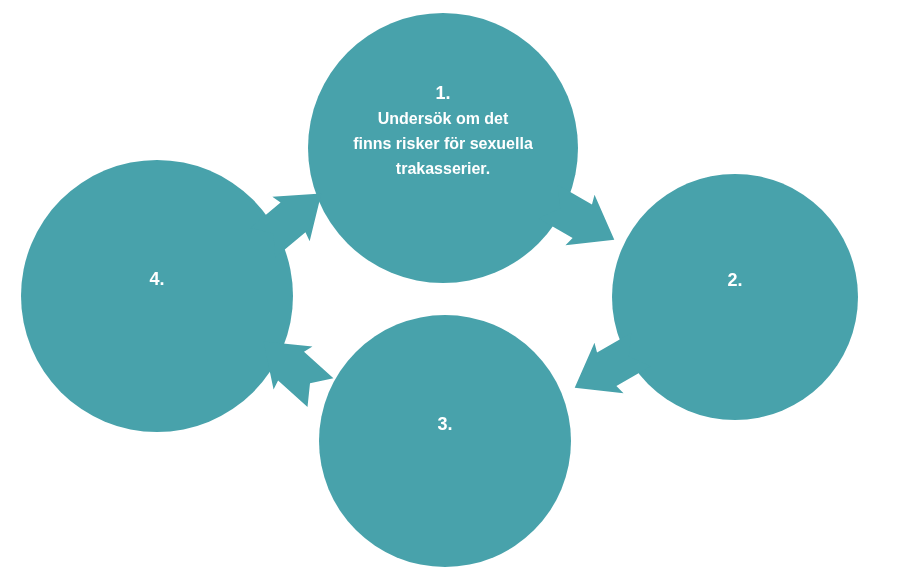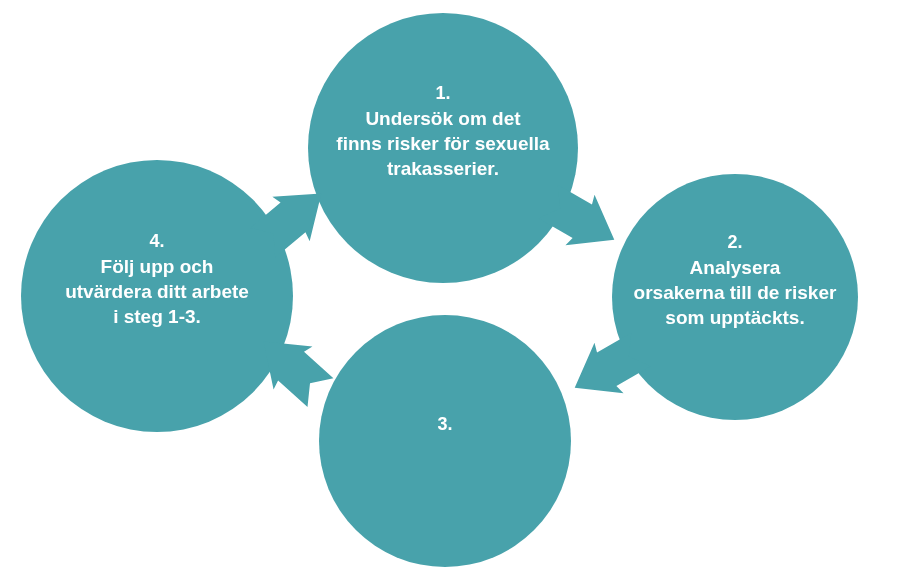--- a/index.html
+++ b/index.html
@@ -28,21 +28,21 @@
   }
   .circle-inner {
     width: 100%;
     padding-bottom: 34px;
   }
   .step-number {
     font-size: 18px;
     line-height: 25px;
   }
   .step-label {
-    font-size: 19px;
+    font-size: 16px;
     line-height: 25px;
     white-space: pre-line;
   }
   .circle-1 { left: 308px; top: 13px;  width: 270px; height: 270px; }
   .circle-2 { left: 612px; top: 174px; width: 246px; height: 246px; }
   .circle-3 { left: 319px; top: 315px; width: 252px; height: 252px; }
   .circle-4 { left: 21px;  top: 160px; width: 272px; height: 272px; }
 
   .arrow {
     position: absolute;
@@ -65,38 +65,32 @@
       <div class="step-number">1.</div>
       <div class="step-label">Undersök om det
 finns risker för sexuella
 trakasserier.</div>
     </div>
   </div>
 
   <div class="circle circle-2" style="background: rgb(72, 162, 171); color: rgb(255, 255, 255);">
     <div class="circle-inner">
       <div class="step-number">2.</div>
-      <div class="step-label">Analysera
-orsakerna till de risker
-som upptäckts.</div>
     </div>
   </div>
 
   <div class="circle circle-3" style="background: rgb(72, 162, 171); color: rgb(255, 255, 255);">
     <div class="circle-inner">
       <div class="step-number">3.</div>
     </div>
   </div>
 
   <div class="circle circle-4" style="background: rgb(72, 162, 171); color: rgb(255, 255, 255);">
     <div class="circle-inner">
       <div class="step-number">4.</div>
-      <div class="step-label">Följ upp och
-utvärdera ditt arbete
-i steg 1-3.</div>
     </div>
   </div>
 
   <svg class="arrow arrow-4-1" viewBox="0 0 100 70">
     <polygon points="8,13 53,13 50,2 95,35 50,68 53,57 8,57 24,35" fill="#48a2ab"></polygon>
   </svg>
 
   <svg class="arrow arrow-1-2" viewBox="0 0 100 70">
     <polygon points="8,13 53,13 50,2 95,35 50,68 53,57 8,57 24,35" fill="#48a2ab"></polygon>
   </svg>

